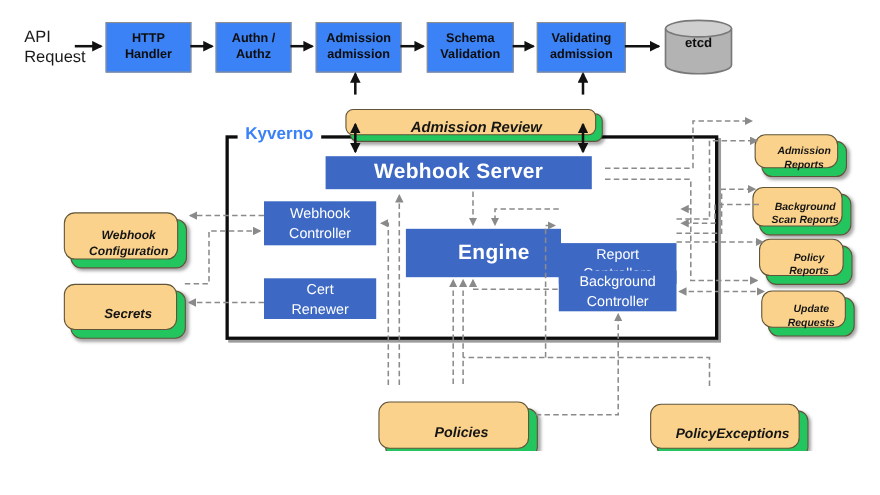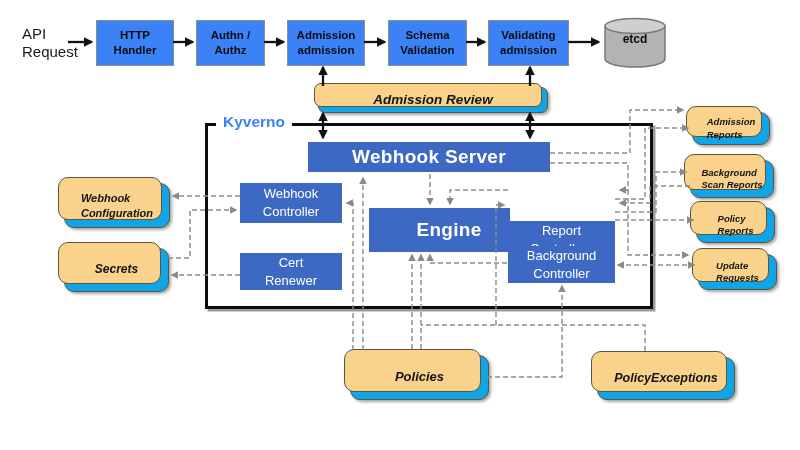--- a/index.html
+++ b/index.html
@@ -16,24 +16,24 @@
   }
   
   .bbox{
     position:absolute;background:#3d68c4;color:#fff;
     display:flex;align-items:center;justify-content:center;text-align:center;
     font-size:13px;line-height:1.35;z-index:1;
   }
   .bbox.big{font-weight:bold;font-size:19px;letter-spacing:.3px;}
   
   .sticky{
-    position:absolute;background:#0ea5e9;border:1.4px solid #60553a;border-radius:10px;
-    display:flex;align-items:center;justify-content:center;text-align:left;
+    position:absolute;background:#22c55e;border:1.4px solid #60553a;border-radius:10px;
+    display:flex;align-items:center;justify-content:center;text-align:center;
     font-weight:bold;font-style:italic;font-size:11px;line-height:1.3;color:#151515;
-    box-shadow:2px 2px 3px rgba(0,0,0,0.35);z-index:2;
+    box-shadow:2px 2px 3px rgba(0,0,0,0.35);z-index:2;margin-top:16px;
   }
   .sticky::before{
     content:"";position:absolute;left:-7px;top:-7px;width:100%;height:100%;
     background:#fad28b;border:1.4px solid #60553a;border-radius:10px;z-index:-1;
     box-sizing:border-box;
   }
   .sticky.off5::before{left:-5px;top:-5px;border-radius:7px;}
   .small{font-size:9.5px;}
   
   .kyverno{
@@ -78,21 +78,21 @@
     <ellipse cx="32" cy="9" rx="30" ry="7.5" fill="#cfcfcf" stroke="#787878" stroke-width="1.5"></ellipse>
   </svg>
   <div class="etcd-label">etcd</div>
 
   <div class="sticky off5" style="left:318px;top:87px;width:228px;height:24px;font-size:13.5px;border-radius:7px;">Admission Review</div>
 
   <div class="kyverno">
     <span class="kyverno-label">Kyverno</span>
   </div>
 
-  <div class="bbox big" style="left:308px;top:142px;width:242px;height:30px;">Webhook Server</div>
+  <div class="bbox big" style="left:296px;top:142px;width:242px;height:30px;">Webhook Server</div>
   <div class="bbox pre" style="left:240px;top:183px;width:102px;height:40px;">Webhook
 Controller</div>
   <div class="bbox pre" style="left:240px;top:253px;width:102px;height:37px;">Cert
 Renewer</div>
   <div class="bbox big" style="left:369px;top:208px;width:122px;height:44px;padding-left:19px;">Engine</div>
   <div class="bbox pre" style="left:508px;top:187px;width:107px;height:37px;margin-top:34px;">Report
 Controllers</div>
   <div class="bbox pre" style="left:508px;top:246px;width:107px;height:37px;">Background
 Controller</div>
 

